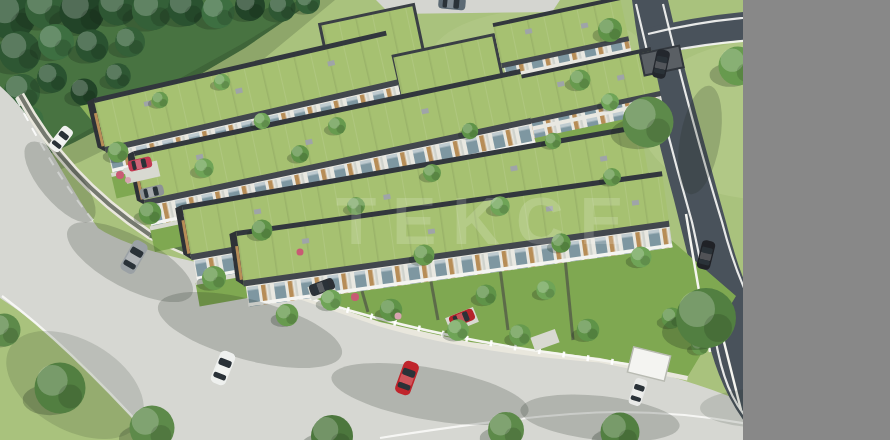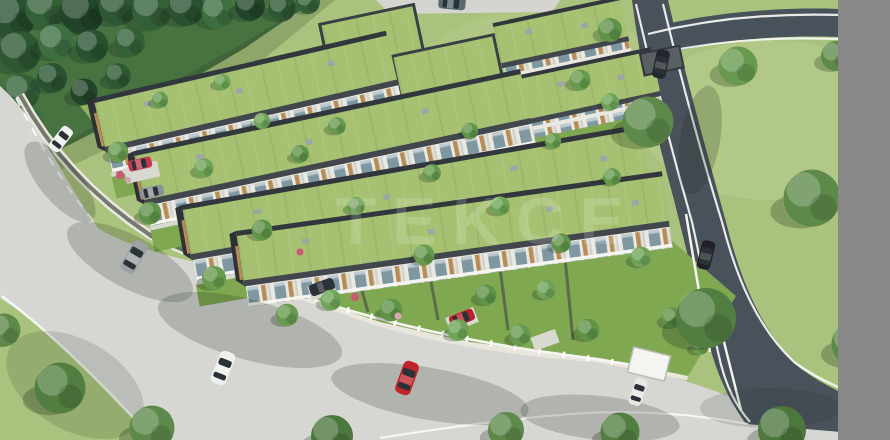--- a/index.html
+++ b/index.html
@@ -1,16 +1,16 @@
 <!DOCTYPE html>
 <html><head>
 <meta charset="utf-8">
 <style>
   html,body{margin:0;padding:0;background:#888;}
-  .stage{position:relative;width:838px;height:440px;overflow:hidden;background:#a9c27d;}
+  .stage{position:relative;width:743px;height:440px;overflow:hidden;background:#a9c27d;}
   svg{display:block;}
   .lawn{fill:#7fa851}
   .lawn2{fill:#8db25c}
   .pathstrip{fill:#d8d9d0}
   .rail{fill:#f4f4f1}
   .fascia{fill:#42474d}
   .roofedge{fill:#32373d}
   .vent{fill:#9fa4a8}
   .gable{fill:#2e3237}
   .woodcol{fill:#b78d57}

